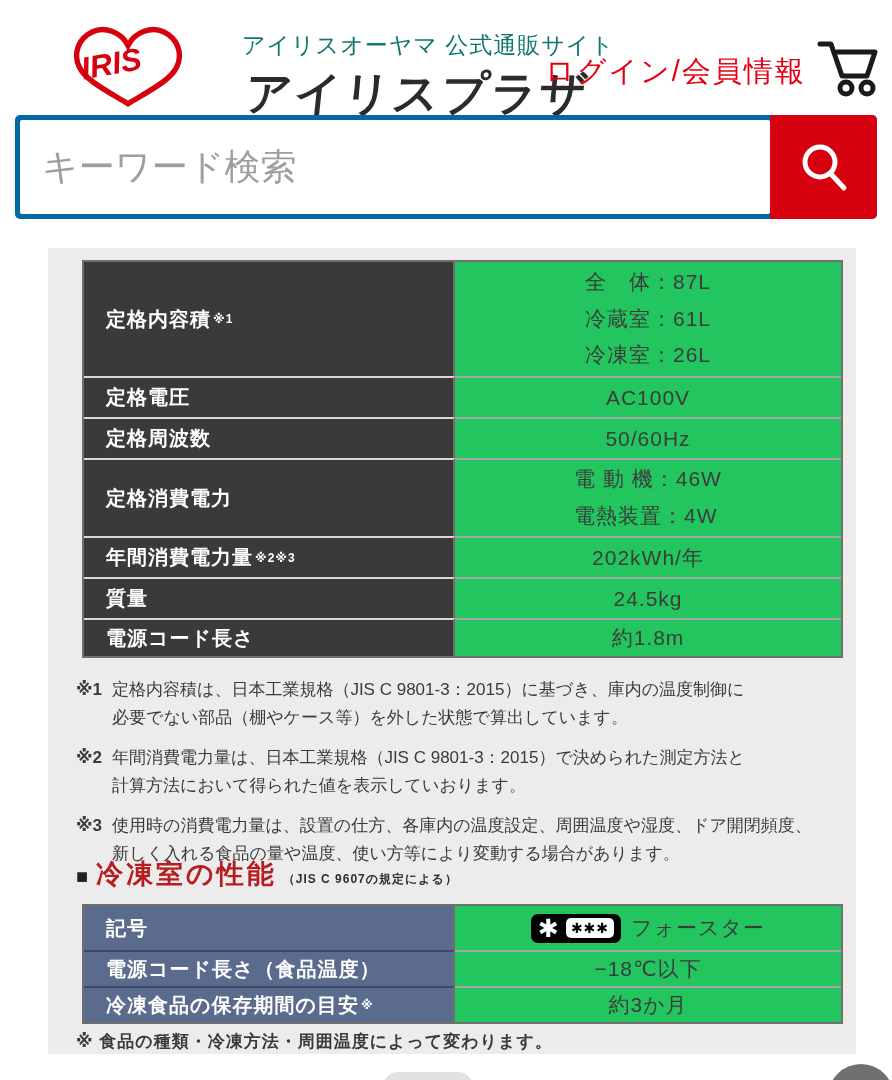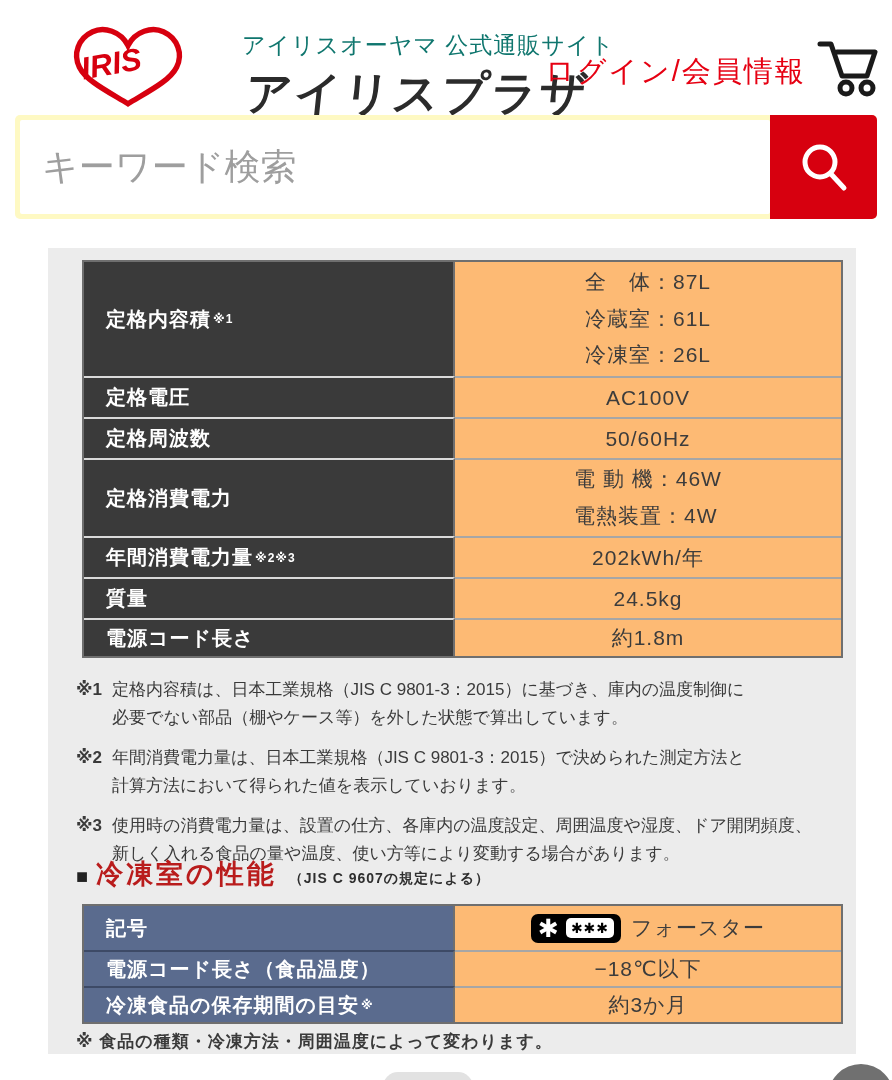--- a/index.html
+++ b/index.html
@@ -12,41 +12,41 @@
   .logo { position:absolute; left:28px; top:24px; display:flex; align-items:flex-start; cursor:pointer; }
   .logo-heart { width:200px; height:84px; }
   .logo-text { margin-left:14px; padding-top:6px; }
   .logo-tagline { font-size:23px; font-weight:normal; color:#0f766e; letter-spacing:1px; }
   .logo-site { font-size:46px; font-weight:900; color:#2b2b2b; letter-spacing:2px; transform:skewX(-6deg); transform-origin:left bottom; margin-top:2px; }
   .login-link { position:absolute; left:545px; top:52px; font-size:29px; font-weight:normal; color:#e60012; letter-spacing:2px; cursor:pointer; }
   .cart { position:absolute; left:815px; top:36px; width:64px; height:62px; cursor:pointer; }
 
   
   .searchbar { position:absolute; top:115px; left:15px; width:862px; height:104px;
-    background:#fef9c3; border-radius:5px; display:flex; overflow:hidden; }
+    background:#0369a1; border-radius:5px; display:flex; overflow:hidden; }
   .search-input { flex:1; margin:5px 0 5px 5px; border:none; outline:none; background:#fff;
     font-size:36px; padding:0 22px; color:#333; border-radius:2px;
     font-family:"Liberation Sans","DejaVu Sans",sans-serif; }
   .search-input::placeholder { color:#9e9e9e; }
   .search-btn { width:107px; background:#d7000f; border:none; display:flex; align-items:center; justify-content:center; cursor:pointer; }
 
   
   .panel { position:absolute; top:248px; left:48px; width:808px; height:806px; background:#ececec; }
 
   
   .spec-table { position:absolute; left:34px; width:761px; background:#fff; border:2px solid #6f6f6f; }
   .t1 { top:12px; }
   .t2 { top:656px; }
   .srow { display:flex; }
   .label-cell { width:371px; color:#fff; display:flex; align-items:center; padding-left:22px;
     font-size:20px; font-weight:bold; letter-spacing:1px; border-right:2px solid #6f6f6f; }
   .t1 .label-cell { background:#3a3a3a; }
   .t2 .label-cell { background:#5a6b8e; }
   .value-cell { flex:1; display:flex; align-items:center; justify-content:center;
-    font-size:21px; color:#3c3c3c; letter-spacing:1px; background:#fdba74; }
+    font-size:21px; color:#3c3c3c; letter-spacing:1px; background:#22c55e; }
   .srow + .srow .label-cell { border-top:2px solid #d9d9d9; }
   .srow + .srow .value-cell { border-top:2px solid #a6a6a6; }
   .t2 .srow + .srow .label-cell { border-top:2px solid #3d4a66; }
   .multiline { text-align:left; line-height:1.75; }
   sup.note { font-size:12px; font-weight:bold; vertical-align:super; margin-left:2px; }
   .h115{min-height:114px;} .h41{min-height:41px;} .h78{min-height:78px;} .h38{min-height:38px;}
   .h44{min-height:44px;} .h36{min-height:36px;}
 
   
   .fourstar { display:inline-flex; align-items:center; gap:10px; }
@@ -59,21 +59,21 @@
   .footnotes { position:absolute; left:28px; top:428px; width:748px; }
   .footnote { display:flex; margin-bottom:13px; font-size:17px; line-height:1.62; color:#3a3a3a; }
   .fn-marker { width:36px; flex:0 0 36px; font-weight:bold; }
   .fn-line { display:block; }
   .fn-l2 { margin-left:0; }
 
   
   .section-heading { position:absolute; left:28px; top:608px; display:flex; align-items:baseline; }
   .sh-bullet { font-size:20px; color:#222; margin-right:8px; }
   .sh-title { font-size:27px; font-weight:bold; color:#b91c1c; letter-spacing:3px; }
-  .sh-note { font-size:14px; font-weight:bold; color:#2e2e2e; margin-left:12px; letter-spacing:1px; }
+  .sh-note { font-size:12px; font-weight:bold; color:#2e2e2e; margin-left:6px; letter-spacing:1px; }
 
   .t2-footnote { position:absolute; left:28px; top:782px; font-size:17px; font-weight:bold; color:#3a3a3a; letter-spacing:1px; }
 
   
   .bottom-pill { position:absolute; left:383px; top:1072px; width:90px; height:30px;
     background:#e2e2e2; border-radius:15px; cursor:pointer; }
   .scroll-top { position:absolute; left:828px; top:1064px; width:66px; height:66px;
     background:#707070; border-radius:50%; cursor:pointer; }
 </style>
 </head>

